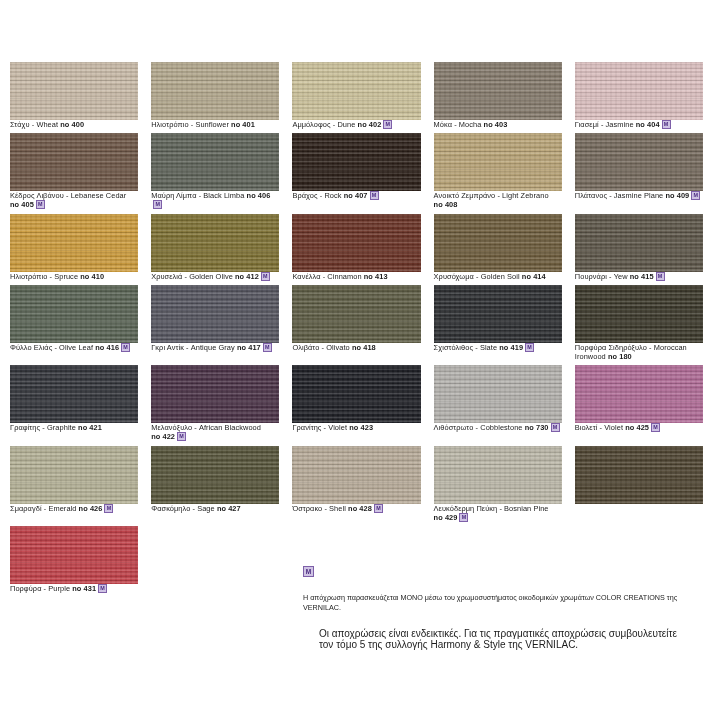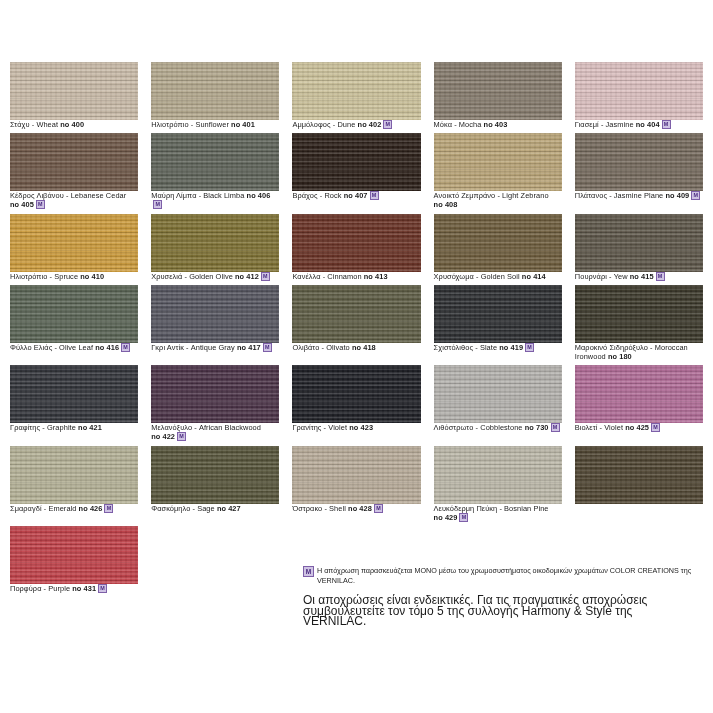--- a/index.html
+++ b/index.html
@@ -98,40 +98,41 @@
     top:566px;
     width:400px;
   }
   .notice-line1{
     font-size:7.2px;
     line-height:10px;
     color:#1b1b1b;
     margin:0 0 9px 0;
     display:flex;
     align-items:flex-start;
-    gap:3px;
+    gap:16px;
+    flex-direction:column;
   }
   .mbadge-lg{
     display:inline-block;
     width:9px;height:9px;
     line-height:9px;
     border:1px solid #7d5fa8;
     background:#cfc3e4;
     color:#4b2d80;
     font-size:6.6px;
     font-weight:bold;
     text-align:center;
     flex:0 0 auto;
     margin-top:0px;
   }
   .notice-line2{
-    font-size:12px;
+    font-size:10px;
     line-height:10.5px;
     color:#1b1b1b;
-    margin:0;
+    margin:16px;
     max-width:372px;
   }
 </style>
 </head>
 <body>
 
 <div class="page">
 
   <div class="grid" id="swatch-grid">
       <div class="cell">
@@ -205,21 +206,21 @@
       <div class="cell">
         <div class="swatch" style="background-color: rgb(93, 92, 68);"></div>
         <span class="label"><span>Ολιβάτο</span> - <span>Olivato</span> <span class="num">no 418</span></span>
       </div>
       <div class="cell">
         <div class="swatch" style="background-color: rgb(44, 46, 49);"></div>
         <span class="label"><span>Σχιστόλιθος</span> - <span>Slate</span> <span class="num">no 419</span><span class="mbadge">M</span></span>
       </div>
       <div class="cell">
         <div class="swatch" style="background-color: rgb(59, 56, 42);"></div>
-        <span class="label"><span>Μαροκινό Σιδηρόξυλο</span> - <span>Moroccan Ironwood</span> <span class="num">no 180</span></span>
+        <span class="label"><span>Πορφύρα Σιδηρόξυλο</span> - <span>Moroccan Ironwood</span> <span class="num">no 180</span></span>
       </div>
       <div class="cell">
         <div class="swatch" style="background-color: rgb(50, 52, 58);"></div>
         <span class="label"><span>Γραφίτης</span> - <span>Graphite</span> <span class="num">no 421</span></span>
       </div>
       <div class="cell">
         <div class="swatch" style="background-color: rgb(74, 50, 70);"></div>
         <span class="label"><span>Μελανόξυλο</span> - <span>African Blackwood</span> <span class="num">no 422</span><span class="mbadge">M</span></span>
       </div>
       <div class="cell">

